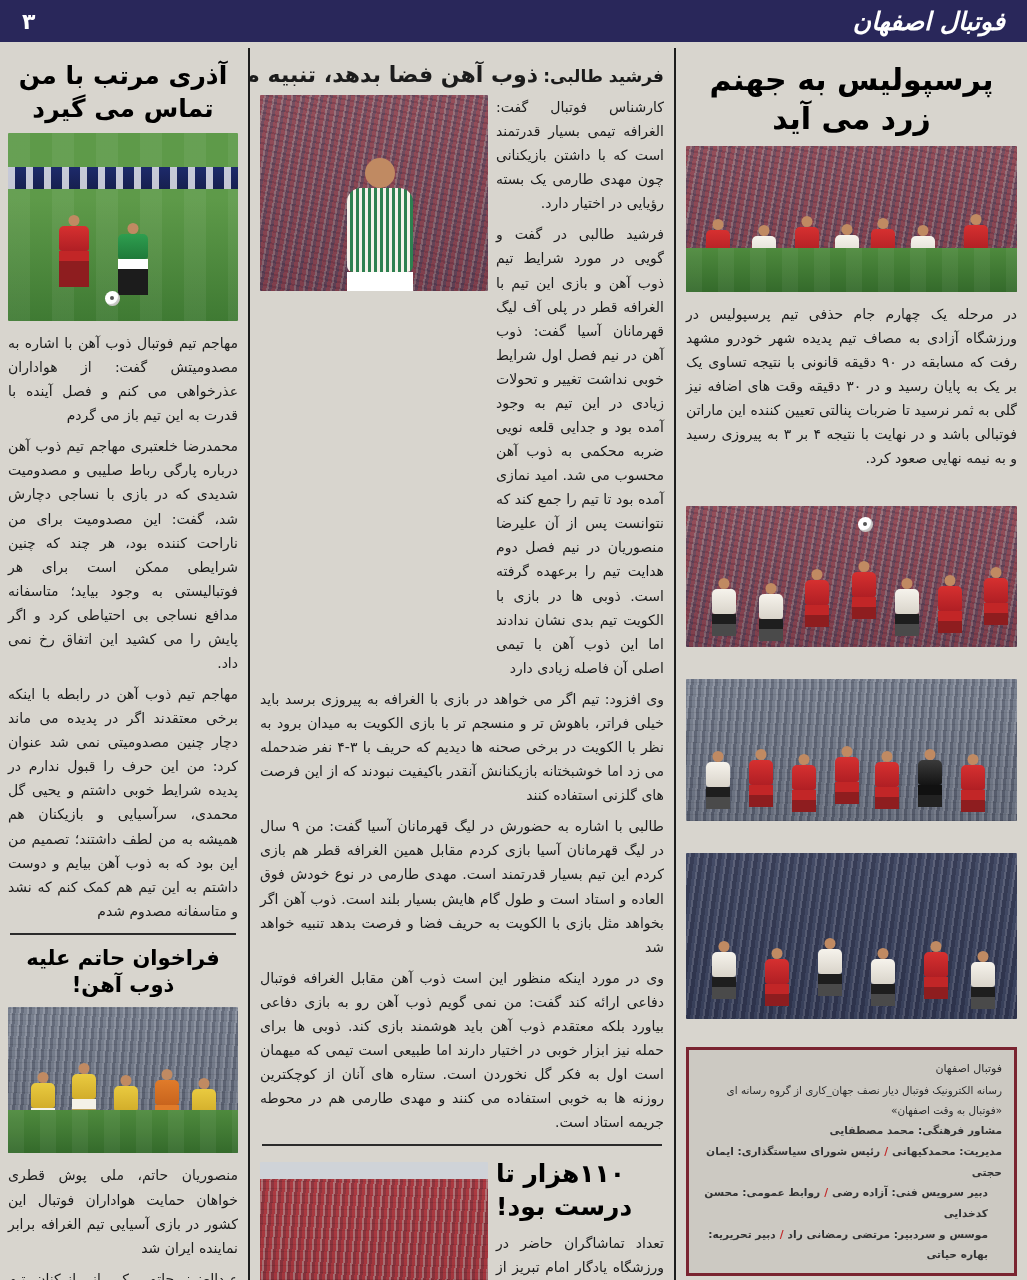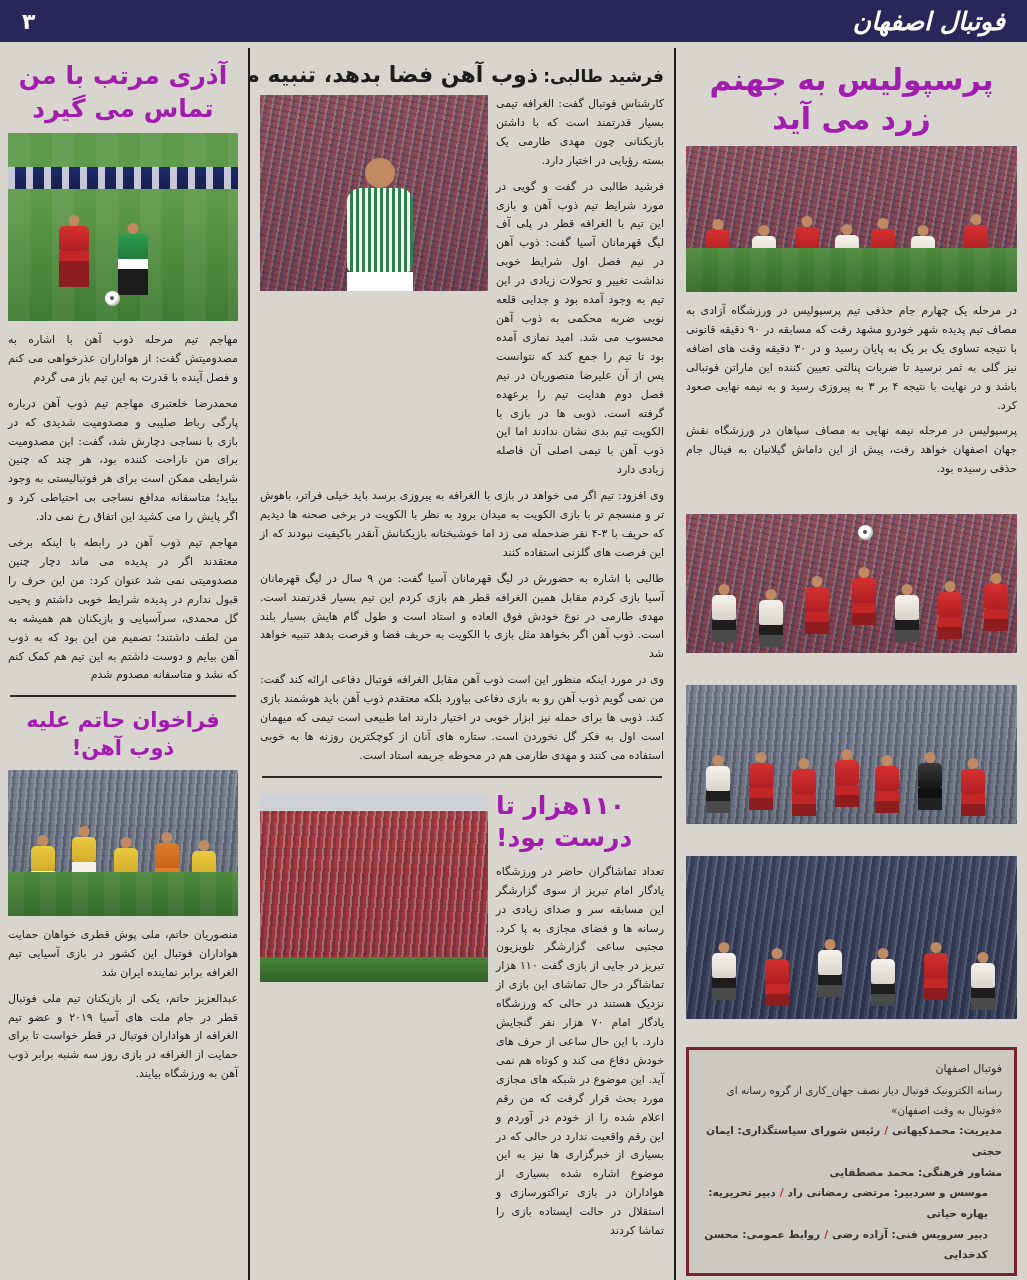--- a/index.html
+++ b/index.html
@@ -19,29 +19,29 @@
     font-style:italic;font-weight:bold;font-size:25px;letter-spacing:1px;
   }
   .masthead .pageno{color:#fff;font-size:22px;font-weight:bold;}
   
   .main{display:flex;align-items:stretch;padding:6px 6px 0 6px;box-sizing:border-box;height:1238px;}
   .col{box-sizing:border-box;overflow:hidden;}
   .col-right{width:345px;padding:2px 4px 4px 10px;display:flex;flex-direction:column;gap:24px;}
   .col-mid{width:428px;padding:2px 10px;border-right:2px solid #1d1d1d;border-left:2px solid #1d1d1d;}
   .col-left{width:242px;padding:2px 10px 4px 2px;}
   
-  .hl{font-weight:bold;color:#a21caf;text-align:center;margin:10px 0 8px;line-height:1.3;}
+  .hl{font-weight:bold;color:#000000;text-align:center;margin:10px 0 8px;line-height:1.3;}
   .hl-xl{font-size:30px;}
   .hl-lg{font-size:25px;}
   .hl-sm{font-size:21px;}
   .kicker{font-size:17px;font-weight:bold;}
   .hl-line{white-space:nowrap;text-align:center;margin:12px 0 8px;}
   .hl-line .main-part{font-size:22px;font-weight:bold;}
   .body-txt{
-    font-size:11px;line-height:1.72;text-align:justify;margin:0 0 7px;
+    font-size:14px;line-height:1.72;text-align:justify;margin:0 0 7px;
   }
   .hr{border:none;border-top:2px solid #2b2b2b;margin:10px 2px;}
   .row{display:flex;gap:8px;align-items:flex-start;}
   .row .txt{flex:1;min-width:0;}
   
   .photo{position:relative;overflow:hidden;border-radius:1px;background:#888;}
   .bg-crowd{
     background:
       repeating-linear-gradient(100deg, rgba(172,42,52,.30) 0 4px, rgba(240,230,220,.16) 4px 6px, rgba(62,46,78,.28) 6px 9px),
       repeating-linear-gradient(12deg, rgba(20,20,45,.22) 0 2px, transparent 2px 6px),
@@ -150,21 +150,20 @@
         <i class="pl k-white" style="left:20%;bottom:6%"></i>
         <i class="pl k-red" style="left:33%;bottom:12%"></i>
         <i class="pl k-white" style="left:45%;bottom:7%"></i>
         <i class="pl k-red" style="left:56%;bottom:11%"></i>
         <i class="pl k-white" style="left:68%;bottom:6%"></i>
         <i class="pl k-red" style="left:84%;bottom:14%">
             <span class="num">19</span>
           </i>
       </div>
       <p class="body-txt">در مرحله یک چهارم جام حذفی تیم پرسپولیس در ورزشگاه آزادی به مصاف تیم پدیده شهر خودرو مشهد رفت که مسابقه در ۹۰ دقیقه قانونی با نتیجه تساوی یک بر یک به پایان رسید و در ۳۰ دقیقه وقت های اضافه نیز گلی به ثمر نرسید تا ضربات پنالتی تعیین کننده این ماراتن فوتبالی باشد و در نهایت با نتیجه ۴ بر ۳ به پیروزی رسید و به نیمه نهایی صعود کرد.</p>
-      <p class="body-txt">پرسپولیس در مرحله نیمه نهایی به مصاف سپاهان در ورزشگاه نقش جهان اصفهان خواهد رفت، پیش از این داماش گیلانیان به فینال جام حذفی رسیده بود.</p>
     </section>
 
     <div class="photo bg-crowd" style="height:158px;margin:4px 0;">
       <i class="pl k-white" style="left:8%;bottom:8%"></i>
       <i class="pl k-white" style="left:22%;bottom:4%">
           <span class="num dark">4</span>
         </i>
       <i class="pl k-red" style="left:36%;bottom:14%">
           <span class="num">8</span>
         </i>
@@ -199,30 +198,30 @@
           <span class="num dark">8</span>
         </i>
       <i class="pl k-red" style="left:72%;bottom:12%"></i>
       <i class="pl k-white" style="left:86%;bottom:6%"></i>
     </div>
 
     <div class="credits">
       <div class="c-title">فوتبال اصفهان</div>
       <div class="c-sub">رسانه الکترونیک فوتبال دیار نصف جهان_کاری از گروه رسانه ای «فوتبال به وقت اصفهان»</div>
       <div class="c-row">
+        <span>مشاور فرهنگی: محمد مصطفایی</span>
+      </div>
+      <div class="c-row">
         <span>مدیریت: محمدکیهانی</span><span class="sep">/</span><span>رئیس شورای سیاستگذاری: ایمان حجتی</span>
       </div>
-      <div class="c-row">
-        <span>مشاور فرهنگی: محمد مصطفایی</span>
+      <div class="c-row indent">
+        <span>دبیر سرویس فنی: آزاده رضی</span><span class="sep">/</span><span>روابط عمومی: محسن کدخدایی</span>
       </div>
       <div class="c-row indent">
         <span>موسس و سردبیر: مرتضی رمضانی راد</span><span class="sep">/</span><span>دبیر تحریریه: بهاره حیاتی</span>
-      </div>
-      <div class="c-row indent">
-        <span>دبیر سرویس فنی: آزاده رضی</span><span class="sep">/</span><span>روابط عمومی: محسن کدخدایی</span>
       </div>
     </div>
   </div>
 
   <div class="col col-mid">
 
     <section>
       <div class="hl-line">
         <span class="kicker">فرشید طالبی:</span>
         <span class="main-part">ذوب آهن فضا بدهد، تنبیه می شود</span>
@@ -257,21 +256,21 @@
   </div>
 
   <div class="col col-left">
     <section>
       <h1 class="hl hl-lg">آذری مرتب با من تماس می گیرد</h1>
       <div class="photo pitch-full adboard" style="height:188px;margin-bottom:10px;">
         <i class="pl k-red" style="left:22%;bottom:18%;width:30px;height:70px;"></i>
         <i class="pl k-green" style="left:48%;bottom:14%;width:30px;height:70px;"></i>
         <span class="ball" style="left:42%;bottom:8%"></span>
       </div>
-      <p class="body-txt">مهاجم تیم مرحله ذوب آهن با اشاره به مصدومیتش گفت: از هواداران عذرخواهی می کنم و فصل آینده با قدرت به این تیم باز می گردم</p>
+      <p class="body-txt">مهاجم تیم فوتبال ذوب آهن با اشاره به مصدومیتش گفت: از هواداران عذرخواهی می کنم و فصل آینده با قدرت به این تیم باز می گردم</p>
       <p class="body-txt">محمدرضا خلعتبری مهاجم تیم ذوب آهن درباره پارگی رباط صلیبی و مصدومیت شدیدی که در بازی با نساجی دچارش شد، گفت: این مصدومیت برای من ناراحت کننده بود، هر چند که چنین شرایطی ممکن است برای هر فوتبالیستی به وجود بیاید؛ متاسفانه مدافع نساجی بی احتیاطی کرد و اگر پایش را می کشید این اتفاق رخ نمی داد.</p>
       <p class="body-txt">مهاجم تیم ذوب آهن در رابطه با اینکه برخی معتقدند اگر در پدیده می ماند دچار چنین مصدومیتی نمی شد عنوان کرد: من این حرف را قبول ندارم در پدیده شرایط خوبی داشتم و یحیی گل محمدی، سرآسیایی و بازیکنان هم همیشه به من لطف داشتند؛ تصمیم من این بود که به ذوب آهن بیایم و دوست داشتم به این تیم هم کمک کنم که نشد و متاسفانه مصدوم شدم</p>
     </section>
 
     <hr class="hr">
 
     <section>
       <h2 class="hl hl-sm">فراخوان حاتم علیه ذوب آهن!</h2>
       <div class="photo bg-stand pitch" style="height:146px;margin-bottom:10px;">
         <i class="pl k-yellow" style="left:10%;bottom:16%"></i>

